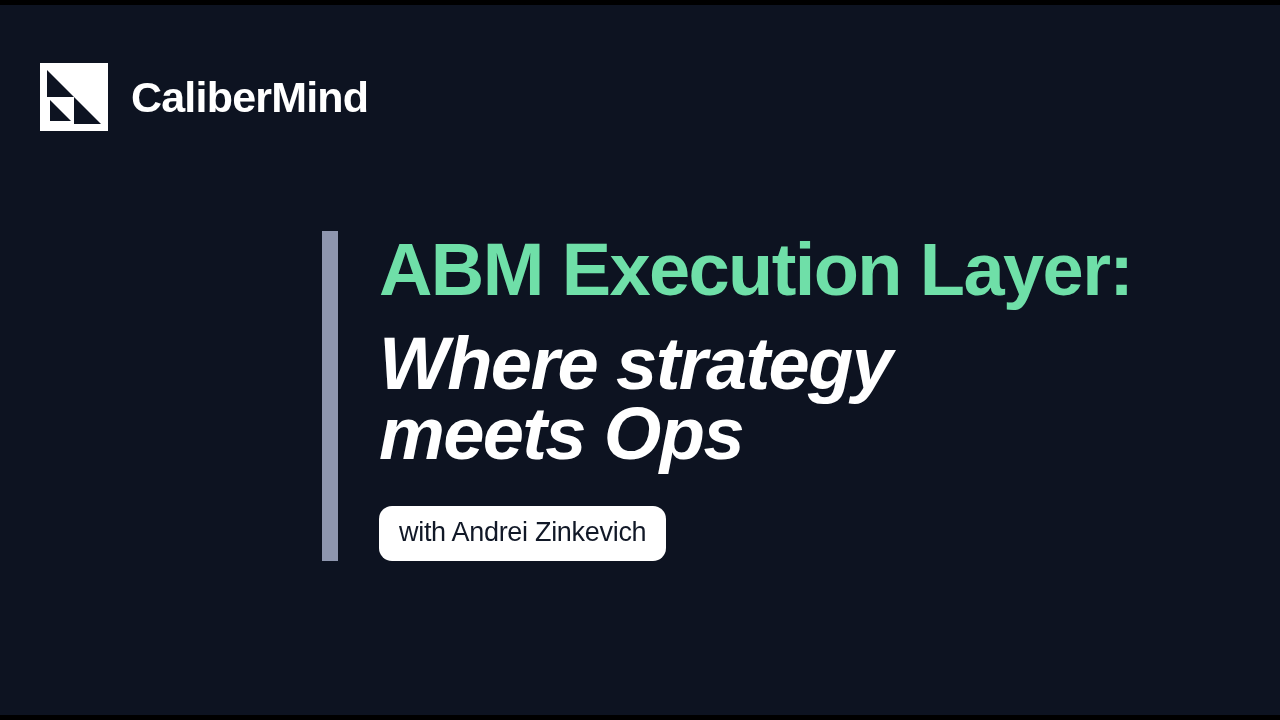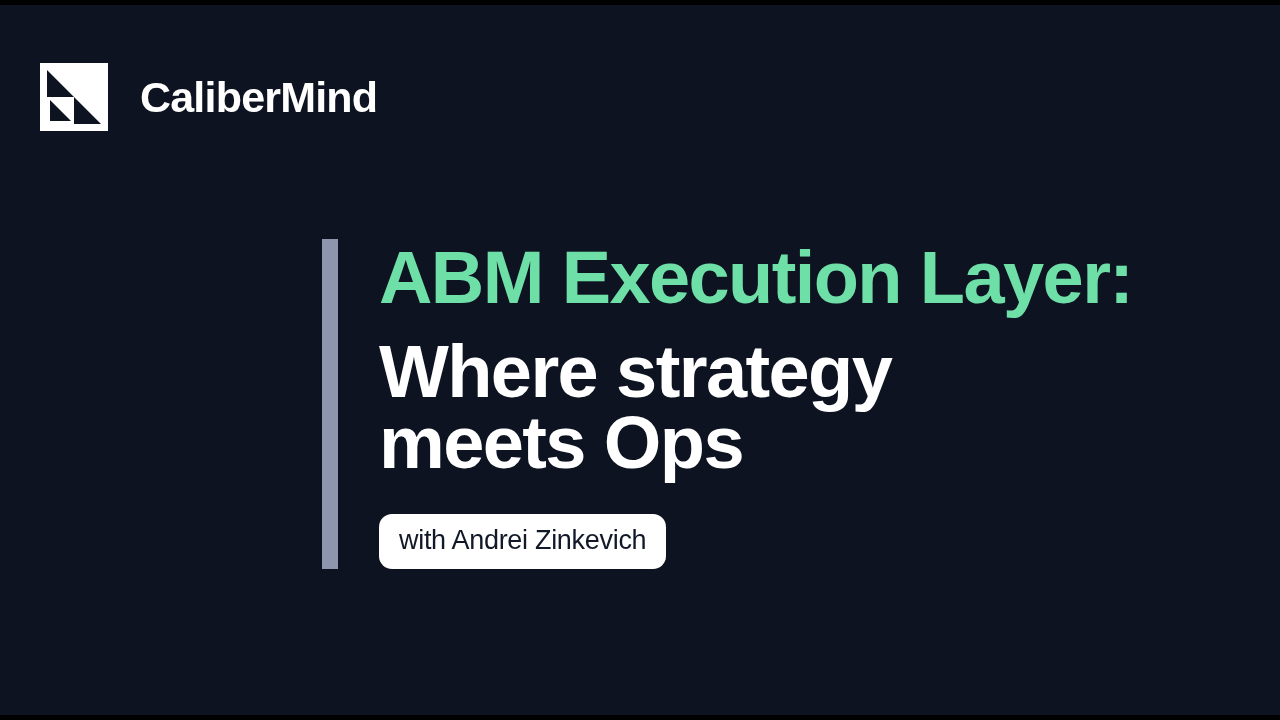--- a/index.html
+++ b/index.html
@@ -40,21 +40,21 @@
     overflow: hidden;
   }
 
   
   .brand {
     position: absolute;
     top: 58px;
     left: 40px;
     display: flex;
     align-items: center;
-    gap: 32px;
+    gap: 23px;
   }
 
   .brand-mark {
     width: 68px;
     height: 68px;
     flex: 0 0 68px;
     display: block;
   }
 
   .brand-name {
@@ -62,24 +62,24 @@
     font-size: 43px;
     font-weight: 600;
     letter-spacing: -0.8px;
     line-height: 1;
     white-space: nowrap;
   }
 
   
   .title-block {
     position: absolute;
-    top: 234px;
+    top: 226px;
     left: 322px;
     display: flex;
-    align-items: flex-end;
+    align-items: flex-start;
   }
 
   .accent-bar {
     width: 16px;
     height: 330px;
     flex: 0 0 16px;
     background: #8e96ae;
   }
 
   .title-text {
@@ -97,20 +97,21 @@
   }
 
   .headline-main {
     color: #ffffff;
     font-size: 74px;
     font-weight: 700;
     line-height: 0.95;
     letter-spacing: -1.6px;
     margin-top: 22px;
     max-width: 600px;
+    font-style: italic;
   }
 
   .speaker-badge {
     display: inline-block;
     margin-top: 36px;
     background: #ffffff;
     color: #111827;
     font-size: 27px;
     font-weight: 500;
     letter-spacing: -0.3px;

